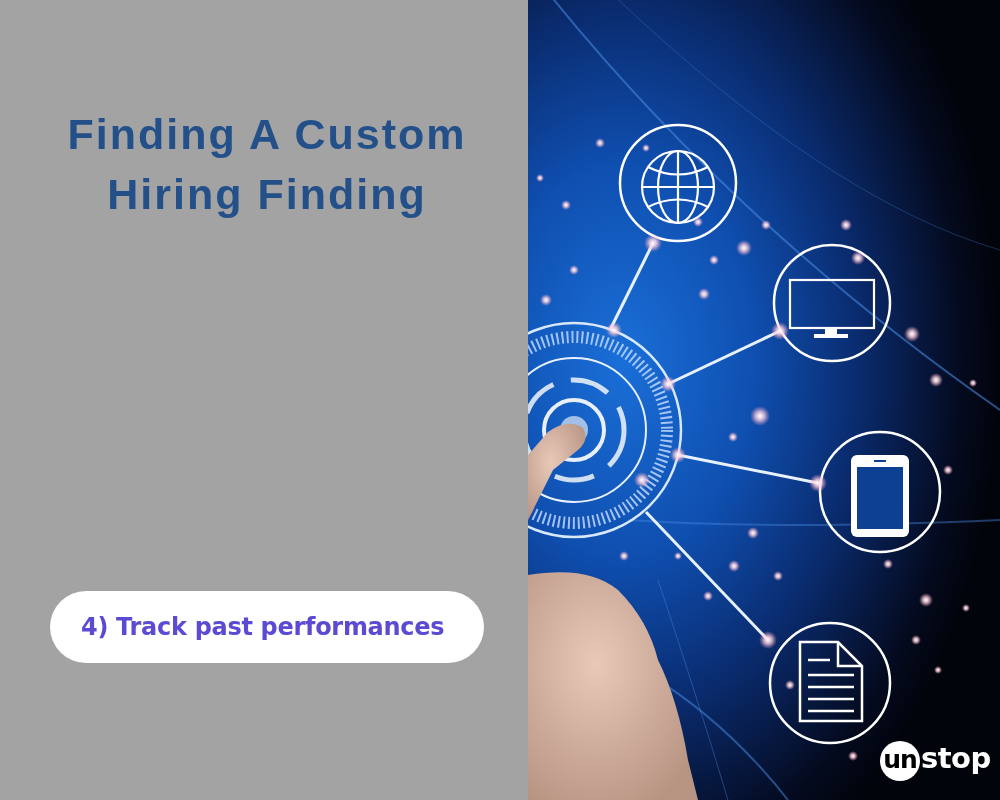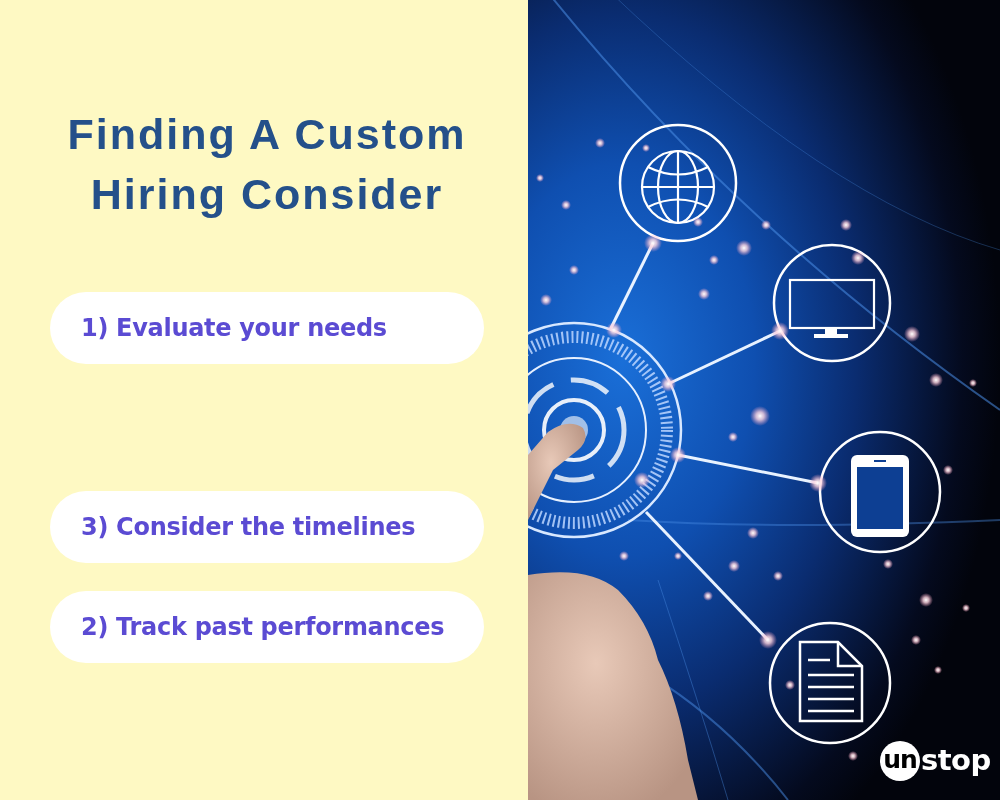--- a/index.html
+++ b/index.html
@@ -1,18 +1,18 @@
 <!DOCTYPE html>
 <html><head>
 <meta charset="utf-8">
 <style>
   * { margin: 0; padding: 0; box-sizing: border-box; }
   html, body { width: 1000px; height: 800px; overflow: hidden; }
   body { position: relative; font-family: "Liberation Sans", sans-serif; background: #FDB813; }
-  .left-panel { position: absolute; left: 0; top: 0; width: 528px; height: 800px; background: #fef9c3; }
+  .left-panel { position: absolute; left: 0; top: 0; width: 528px; height: 800px; background: #a3a3a3; }
   .title {
     position: absolute; left: 0; top: 104px; width: 534px;
     text-align: center; color: #24508A; font-weight: 700;
     font-size: 43px; line-height: 60px; letter-spacing: 2px;
     font-family: "Liberation Sans", sans-serif;
   }
   .title span { display: block; }
   .step {
     position: absolute; left: 50px; width: 434px; height: 72px;
     background: #ffffff; border-radius: 36px;
@@ -23,47 +23,41 @@
     font-family: "DejaVu Sans", sans-serif; letter-spacing: -0.3px;
   }
   .right-panel {
     position: absolute; left: 528px; top: 0; width: 472px; height: 800px;
     background: radial-gradient(ellipse 80% 70% at 20% 45%, #1a6fd8 0%, #0f4fb0 35%, #0a2c70 62%, #040a1e 90%, #02040c 100%);
     overflow: hidden;
   }
   .right-panel svg { position: absolute; left: 0; top: 0; }
   .logo {
     position: absolute; left: 880px; top: 741px; height: 40px;
-    display: flex; align-items: center;
+    display: flex; align-items: flex-start;
   }
   .logo-circle {
     width: 40px; height: 40px; border-radius: 50%; background: #fff;
     display: flex; align-items: center; justify-content: center;
     color: #000; font-weight: 700; font-size: 25px; letter-spacing: -1px;
     font-family: "DejaVu Sans", sans-serif; padding-bottom: 3px;
   }
   .logo-rest { color: #fff; font-weight: 700; font-size: 29px; font-family: "DejaVu Sans", sans-serif; margin-left: 1px; padding-bottom: 3px; letter-spacing: -0.5px; }
 </style>
 </head>
 <body>
 
 <div class="left-panel">
   <h1 class="title">
     <span>Finding A Custom</span>
-    <span>Hiring Consider</span>
+    <span>Hiring Finding</span>
   </h1>
 
-  <div class="step" style="top:292px;">
-    <span class="step-label">1) Evaluate your needs</span>
-  </div>
-  <div class="step" style="top:491px;">
-    <span class="step-label">3) Consider the timelines</span>
-  </div>
   <div class="step" style="top:591px;">
-    <span class="step-label">2) Track past performances</span>
+    <span class="step-label">4) Track past performances</span>
   </div>
 </div>
 
 <div class="right-panel">
   <svg width="472" height="800" viewBox="0 0 472 800">
     <defs>
       <radialGradient id="glow" cx="50%" cy="50%" r="50%">
         <stop offset="0%" stop-color="#ffffff" stop-opacity="1"></stop>
         <stop offset="40%" stop-color="#ffd6e0" stop-opacity="0.8"></stop>
         <stop offset="100%" stop-color="#ff9fbf" stop-opacity="0"></stop>

